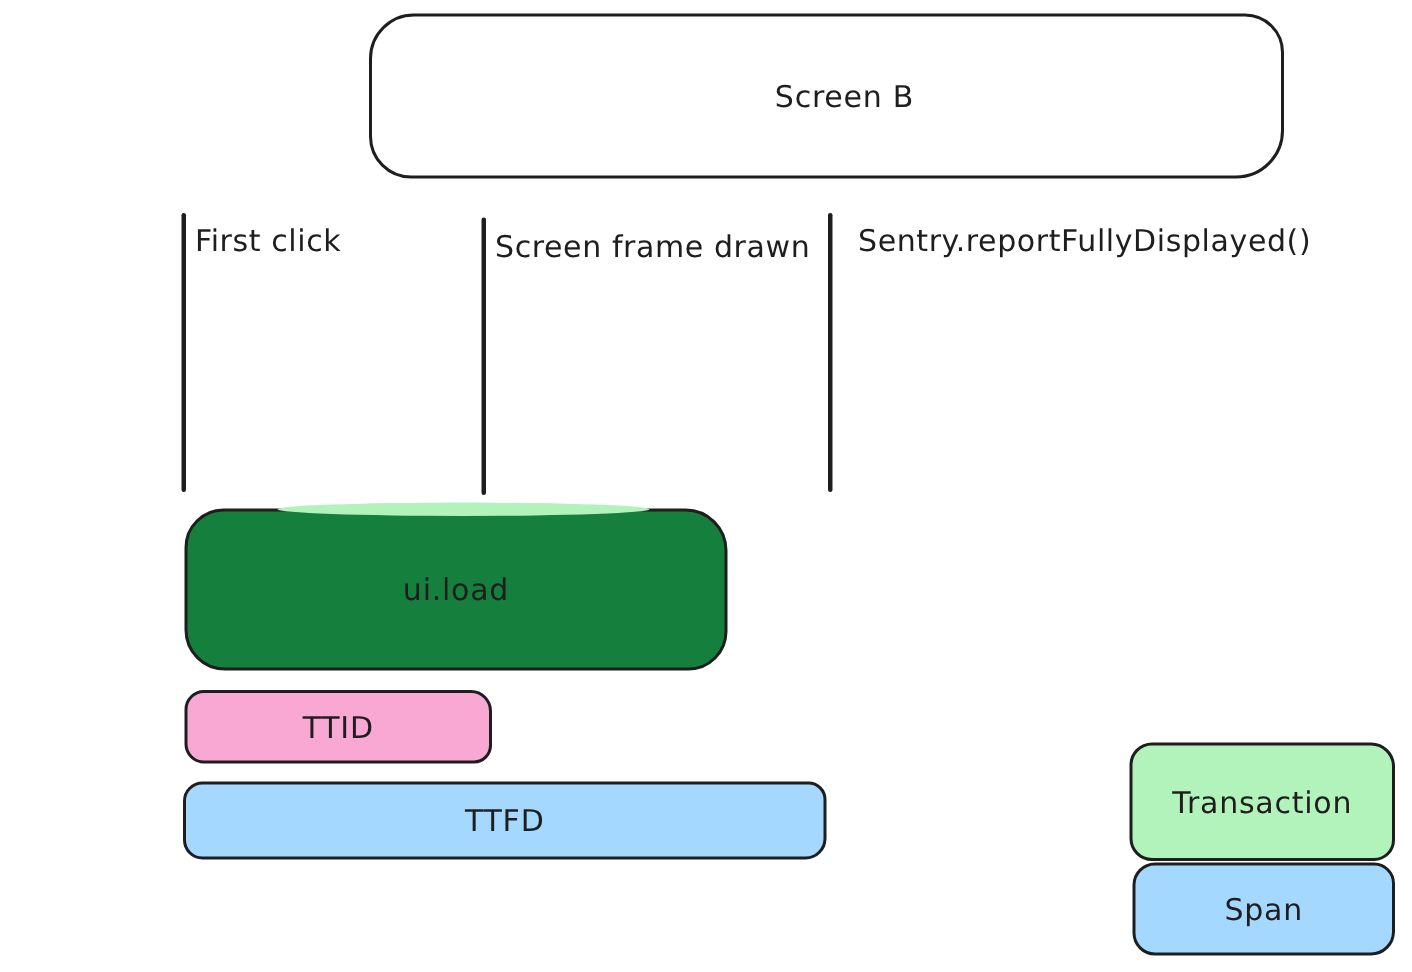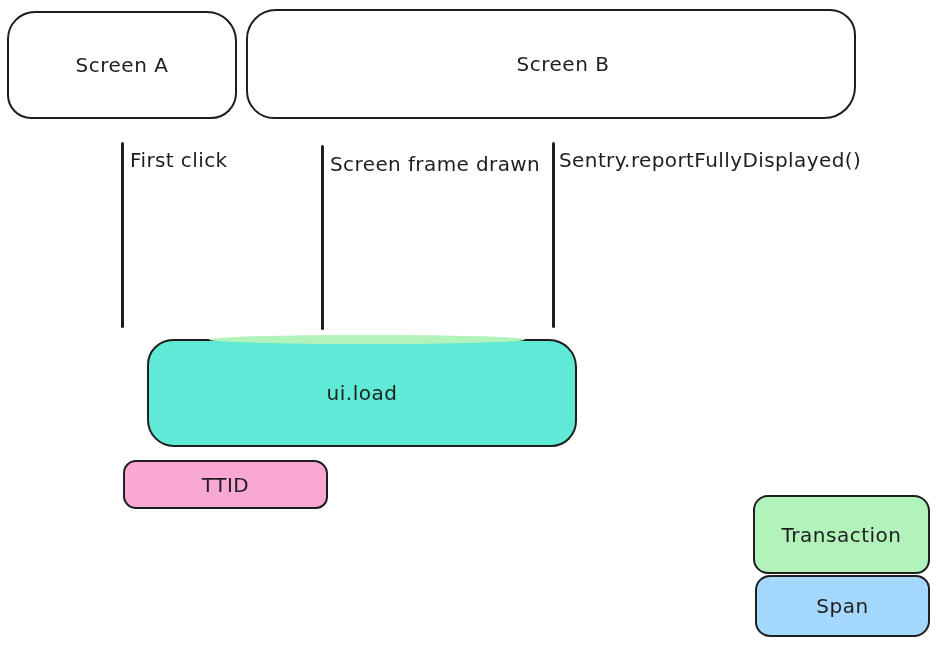--- a/index.html
+++ b/index.html
@@ -52,28 +52,27 @@
   .vline-3 { left: 552px; }
   .marker-label {
     position: absolute;
     font-size: 20px;
     letter-spacing: 0.4px;
     white-space: nowrap;
     color: #1e1e1e;
   }
   .marker-label-1 { left: 130px; top: 148px; }
   .marker-label-2 { left: 330px; top: 152px; }
-  .marker-label-3 { left: 559px; top: 148px; }
+  .marker-label-3 { left: 572px; top: 148px; }
   
   .bar-uiload {
     left: 123px; top: 339px;
-    width: 430px; height: 108px;
-    background: #5eead4;
+    width: 362px; height: 108px;
+    background: #15803d;
     border-radius: 26px 28px 26px 27px;
-    margin-left: 24px;
   }
   
   .bar-uiload::before {
     content: "";
     position: absolute;
     top: -6px; left: 60px; right: 50px;
     height: 9px;
     background: #b2f2bb;
     border-radius: 50%;
   }
@@ -101,41 +100,41 @@
     width: 175px; height: 62px;
     background: #a5d8ff;
     border-radius: 15px 14px 16px 15px;
   }
 </style>
 </head>
 <body>
 
 <div class="canvas">
 
-  <div class="box screen-a">
-    <span>Screen A</span>
-  </div>
   <div class="box screen-b">
     <span>Screen B</span>
   </div>
 
   <div class="vline vline-1"></div>
   <div class="vline vline-2"></div>
   <div class="vline vline-3"></div>
 
   <div class="marker-label marker-label-1">First click</div>
   <div class="marker-label marker-label-2">Screen frame drawn</div>
   <div class="marker-label marker-label-3">Sentry.reportFullyDisplayed()</div>
 
   <div class="box bar-uiload">
     <span>ui.load</span>
   </div>
   <div class="box bar-ttid">
     <span>TTID</span>
   </div>
+  <div class="box bar-ttfd">
+    <span>TTFD</span>
+  </div>
 
   <div class="box legend-transaction">
     <span>Transaction</span>
   </div>
   <div class="box legend-span">
     <span>Span</span>
   </div>
 
 </div>
 

